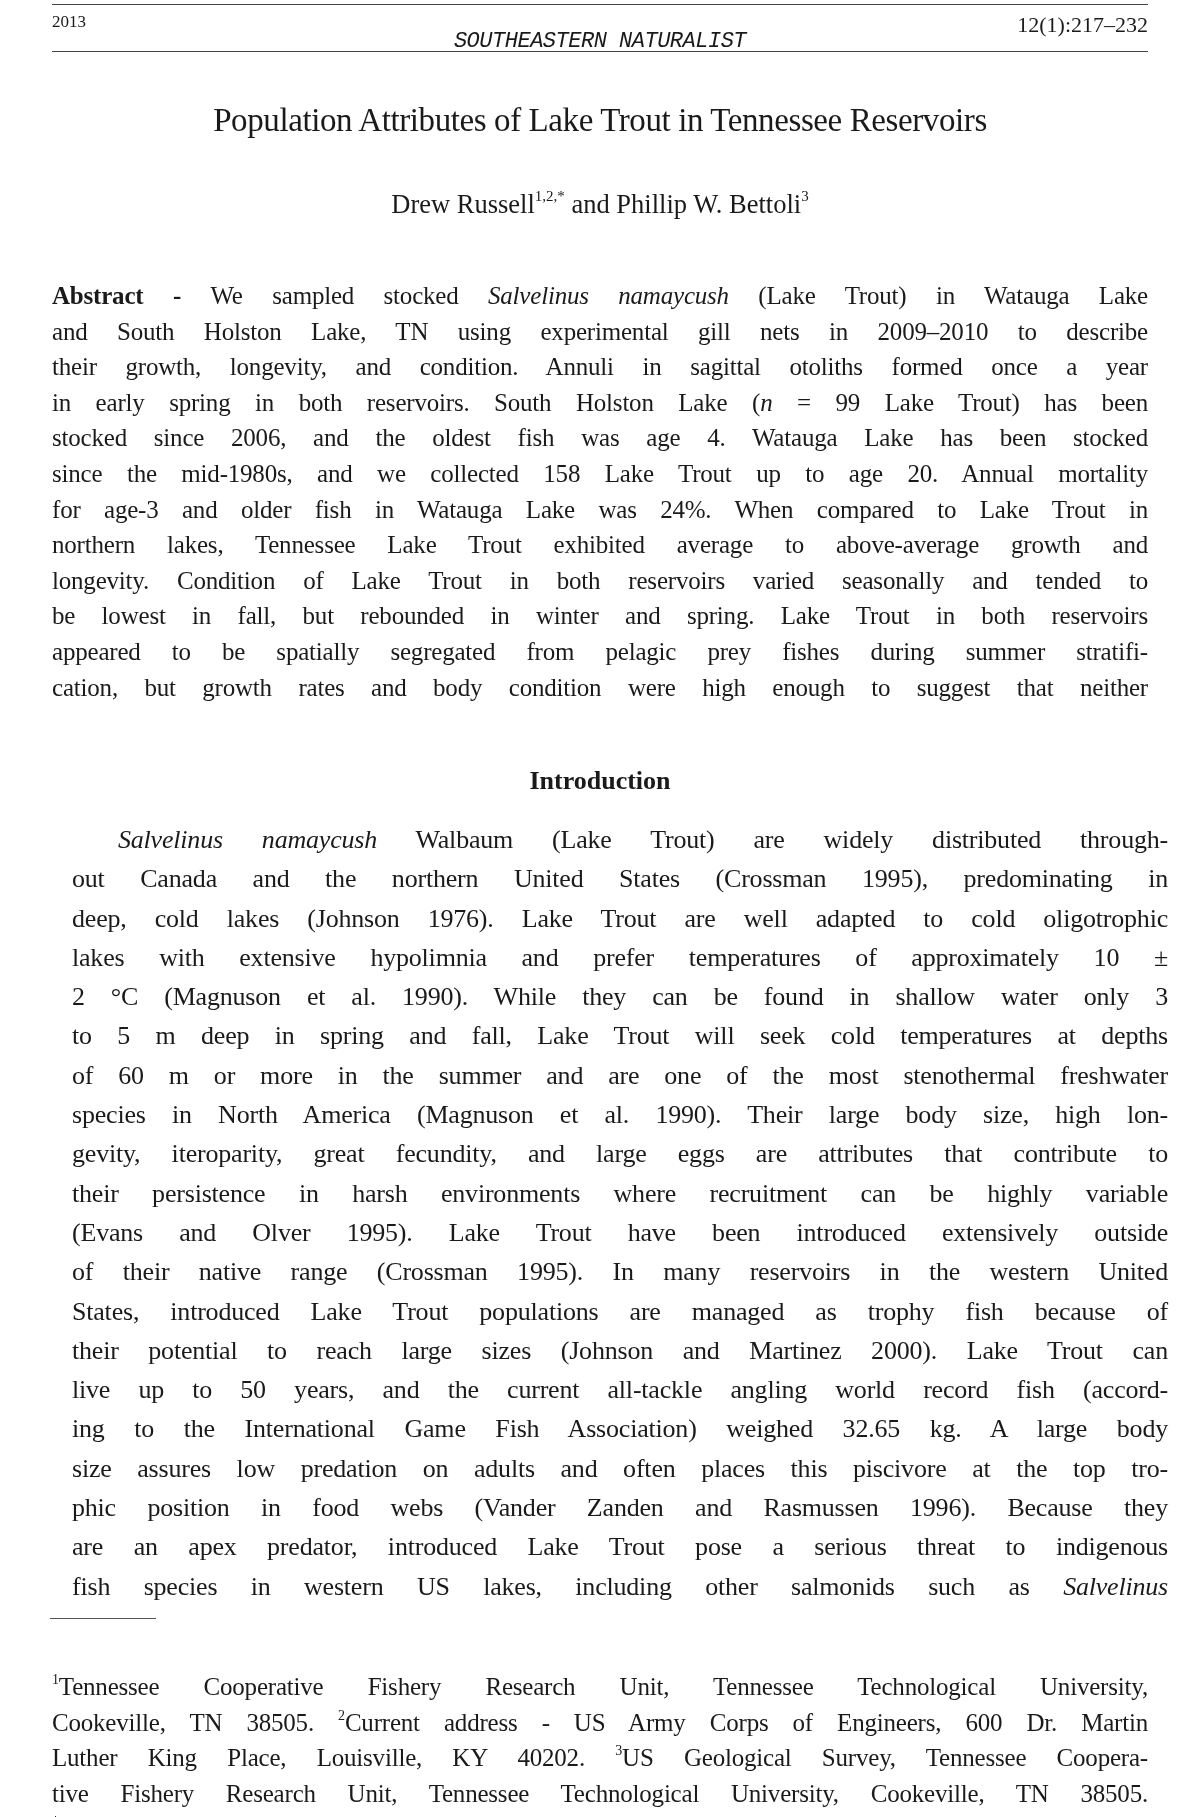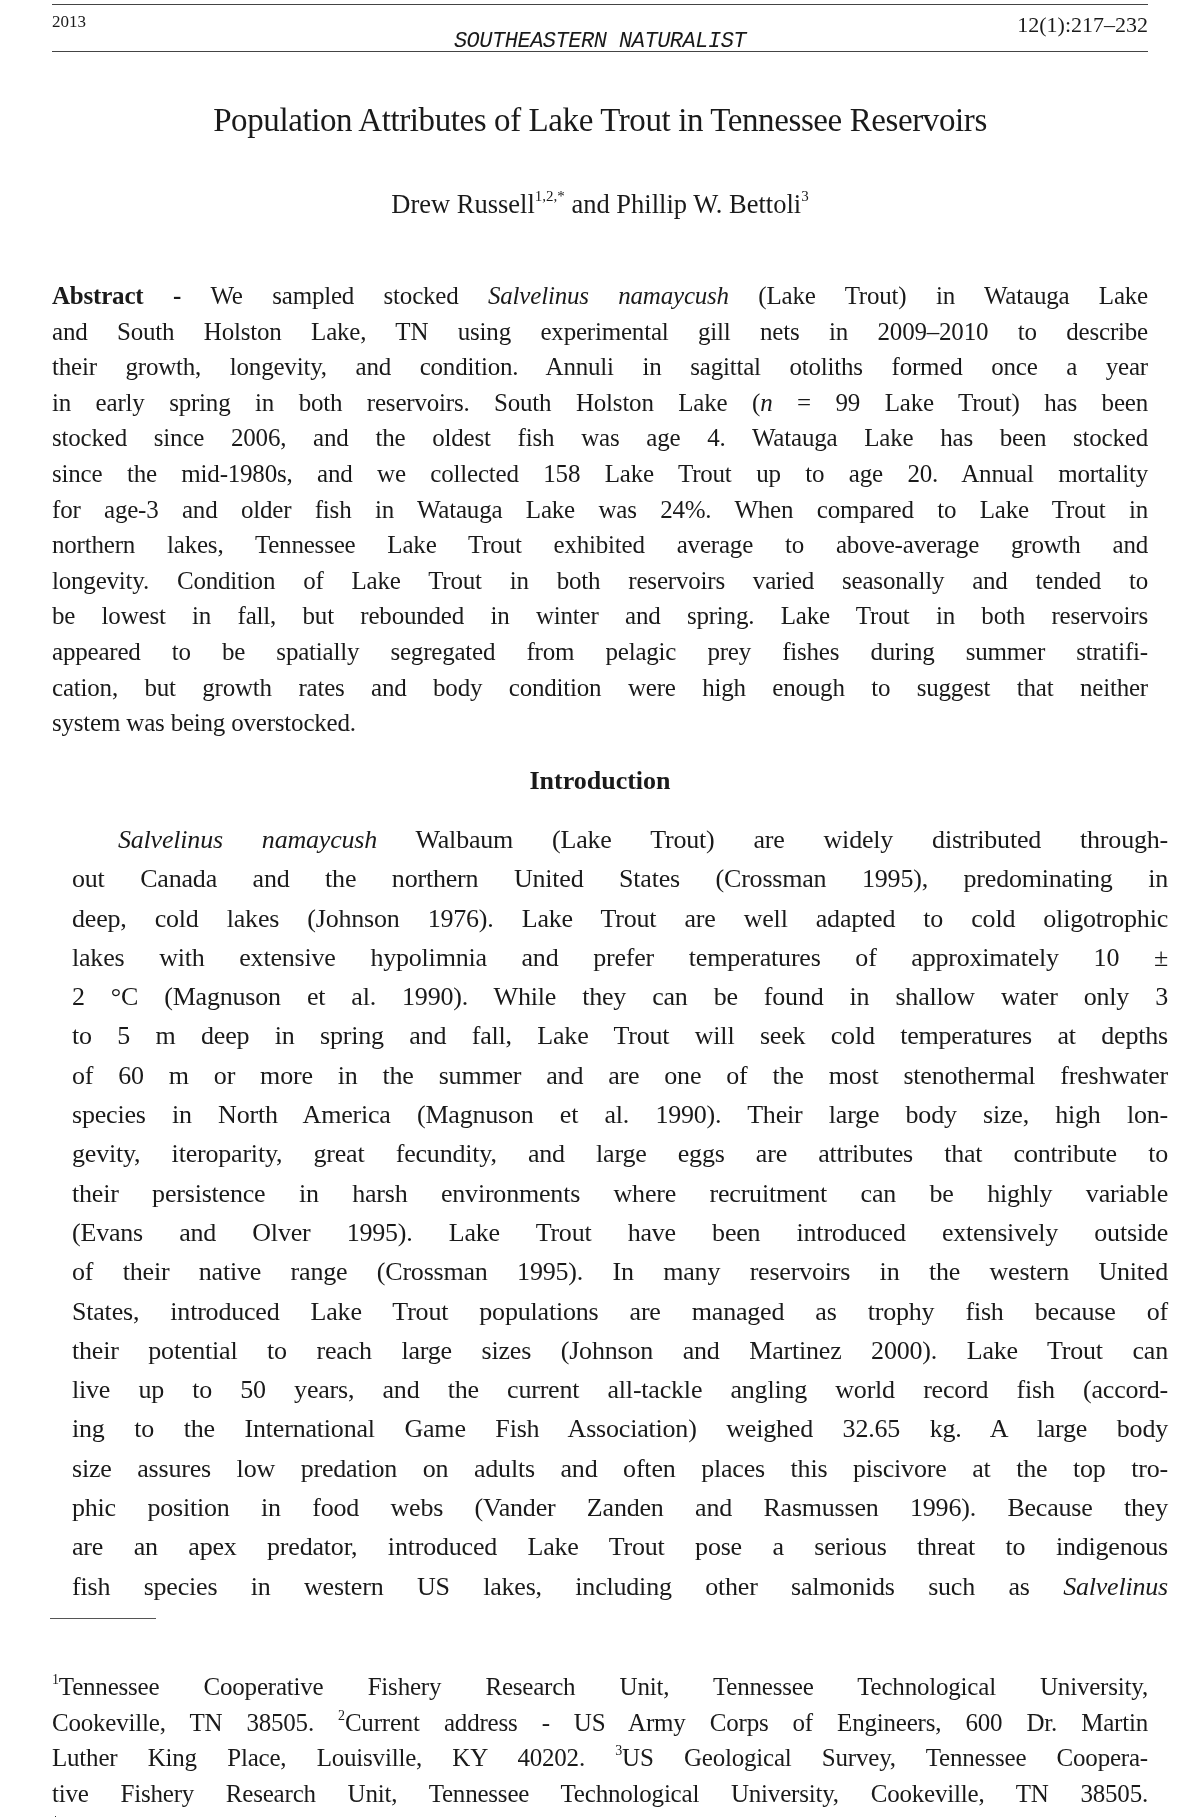--- a/index.html
+++ b/index.html
@@ -70,21 +70,20 @@
         <span class="line">their growth, longevity, and condition. Annuli in sagittal otoliths formed once a year</span>
         <span class="line">in early spring in both reservoirs. South Holston Lake (<i>n</i> = 99 Lake Trout) has been</span>
         <span class="line">stocked since 2006, and the oldest fish was age 4. Watauga Lake has been stocked</span>
         <span class="line">since the mid-1980s, and we collected 158 Lake Trout up to age 20. Annual mortality</span>
         <span class="line">for age-3 and older fish in Watauga Lake was 24%. When compared to Lake Trout in</span>
         <span class="line">northern lakes, Tennessee Lake Trout exhibited average to above-average growth and</span>
         <span class="line">longevity. Condition of Lake Trout in both reservoirs varied seasonally and tended to</span>
         <span class="line">be lowest in fall, but rebounded in winter and spring. Lake Trout in both reservoirs</span>
         <span class="line">appeared to be spatially segregated from pelagic prey fishes during summer stratifi-</span>
         <span class="line">cation, but growth rates and body condition were high enough to suggest that neither</span>
-        <span class="line last">system was being overstocked.</span>
       </div>
   </div>
 
   <div class="section-heading">Introduction</div>
 
   <div class="body-text">
     <div id="intro-lines">
         <span class="line"><span class="indent"></span><i>Salvelinus namaycush</i> Walbaum (Lake Trout) are widely distributed through-</span>
         <span class="line">out Canada and the northern United States (Crossman 1995), predominating in</span>
         <span class="line">deep, cold lakes (Johnson 1976). Lake Trout are well adapted to cold oligotrophic</span>

